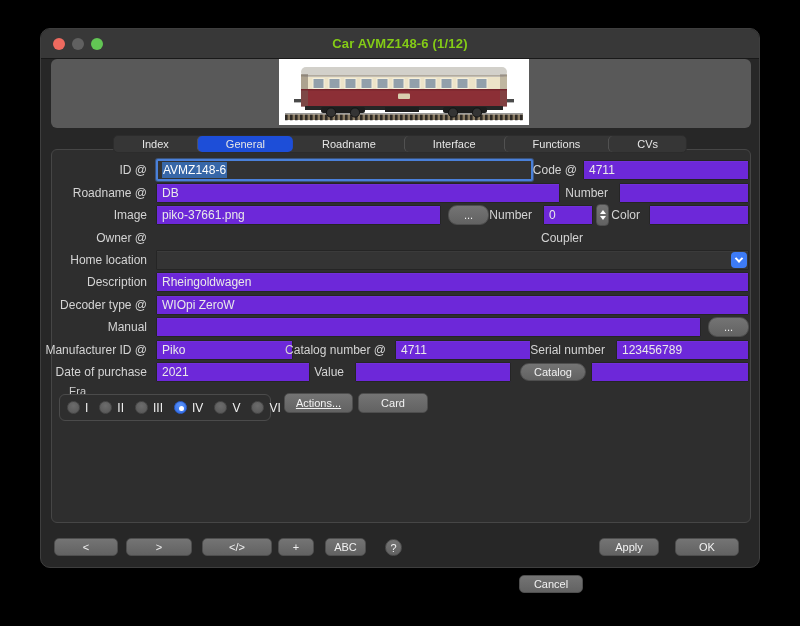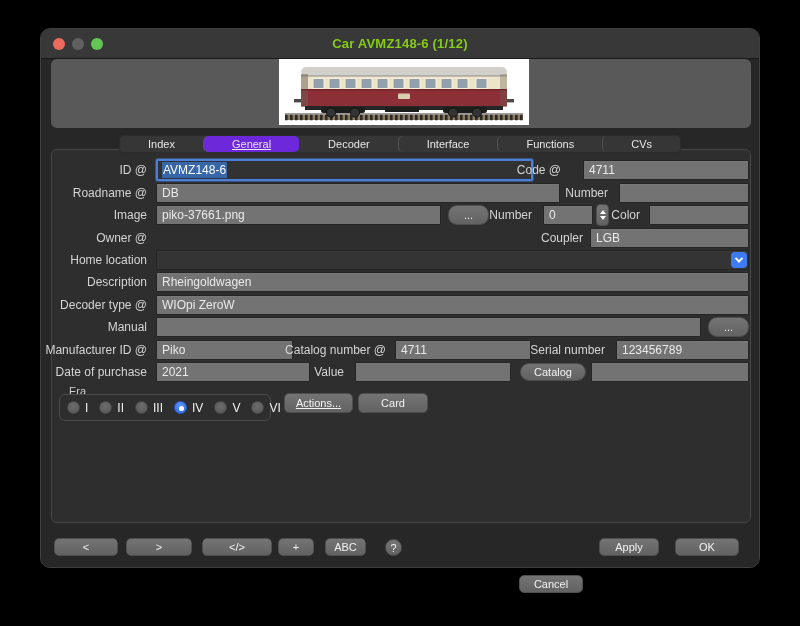--- a/index.html
+++ b/index.html
@@ -27,30 +27,30 @@
   .car-photo { position:absolute; left:228px; top:0; width:250px; height:66px;
                background:#fff; }
 
   
   .tabbar { position:absolute; top:106px; left:50%; transform:translateX(-50%);
             display:flex; height:18px; background:#363636; border-radius:5px;
             border:1px solid #2c2c2c; z-index:5; align-items:stretch; }
   .tab { display:flex; align-items:center; padding:0 28px; font-size:11px;
          color:#e6e6e6; border-radius:5px; position:relative; cursor:default; }
   .tab + .tab { border-left:1px solid #545454; }
-  .tab.selected { background:#6d28d9;text-decoration:underline; }
+  .tab.selected { background:#1d4ed8; }
   .tab.selected + .tab { border-left-color:transparent; }
 
   
   .panel { position:absolute; left:10px; top:120px; width:700px; height:374px;
            background:#2e2e2e; border:1px solid #464646; border-radius:6px; }
 
   .lbl { position:absolute; font-size:12px; color:#d4d4d4; text-align:right;
          white-space:nowrap; }
-  .inp { position:absolute; height:20px; background:#737373; border:1px solid #252525;
+  .inp { position:absolute; height:20px; background:#6d28d9; border:1px solid #252525;
          border-radius:1px; color:#e9e9e9; font-size:12px; padding:0 5px;
          font-family:"Liberation Sans","DejaVu Sans",sans-serif;
          box-shadow:inset 0 1px 0 rgba(255,255,255,.04); }
   .combo { background:#343434; }
   .idfield { position:absolute; height:22px; background:#323232;
              border:2px solid #4a80d9; box-shadow:0 0 0 1px rgba(74,128,217,.45);
              border-radius:2px; display:flex; align-items:center; padding:0 4px;
              font-size:12px; color:#fff; }
   .idfield .sel { background:#3767a8; padding:1px 1px; }
 
@@ -153,33 +153,33 @@
           <circle cx="174" cy="53.5" r="4.6"></circle>
             <circle cx="198" cy="53.5" r="4.6"></circle>
         </g>
       </svg>
     </div>
   </div>
 
   <div class="tabbar">
     <div class="tab">Index</div>
     <div class="tab selected">General</div>
-    <div class="tab">Decoder</div>
+    <div class="tab">Roadname</div>
     <div class="tab">Interface</div>
     <div class="tab">Functions</div>
     <div class="tab">CVs</div>
   </div>
 
   <div class="panel"></div>
 
   <div class="lbl" style="right:612px; top:134px;">ID @</div>
   <div class="idfield" style="left:115px; top:130px; width:377px;">
     <span class="sel">AVMZ148-6</span>
   </div>
-  <div class="lbl" style="right:198px; top:134px;">Code @</div>
+  <div class="lbl" style="right:182px; top:134px;">Code @</div>
   <input class="inp" style="left: 542px; top: 131px; width: 166px;" value="4711">
 
   <div class="lbl" style="right:612px; top:157px;">Roadname @</div>
   <input class="inp" style="left: 115px; top: 154px; width: 404px;" value="DB">
   <div class="lbl" style="right:151px; top:157px;">Number</div>
   <input class="inp" style="left: 578px; top: 154px; width: 130px;" value="">
 
   <div class="lbl" style="right:612px; top:179px;">Image</div>
   <input class="inp" style="left: 115px; top: 176px; width: 285px;" value="piko-37661.png">
   <div class="btn pill" style="left:407px; top:176px; width:41px; height:20px;">...</div>
@@ -187,21 +187,20 @@
   <input class="inp" style="left: 502px; top: 176px; width: 50px;" value="0">
   <div class="stepper" style="left:555px; top:175px;">
     <div class="tri-up"></div>
     <div class="tri-dn"></div>
   </div>
   <div class="lbl" style="right:119px; top:179px;">Color</div>
   <input class="inp" style="left: 608px; top: 176px; width: 100px;" value="">
 
   <div class="lbl" style="right:612px; top:202px;">Owner @</div>
   <div class="lbl" style="right:176px; top:202px;margin-left:28px;">Coupler</div>
-  <input class="inp" style="left: 549px; top: 199px; width: 159px;" value="LGB">
 
   <div class="lbl" style="right:612px; top:224px;">Home location</div>
   <input class="inp combo" style="left: 115px; top: 221px; width: 593px;" value="">
   <div class="dd-btn" style="left:690px; top:223px;">
     <div class="chev"></div>
   </div>
 
   <div class="lbl" style="right:612px; top:246px;">Description</div>
   <input class="inp" style="left: 115px; top: 243px; width: 593px;" value="Rheingoldwagen">
 

